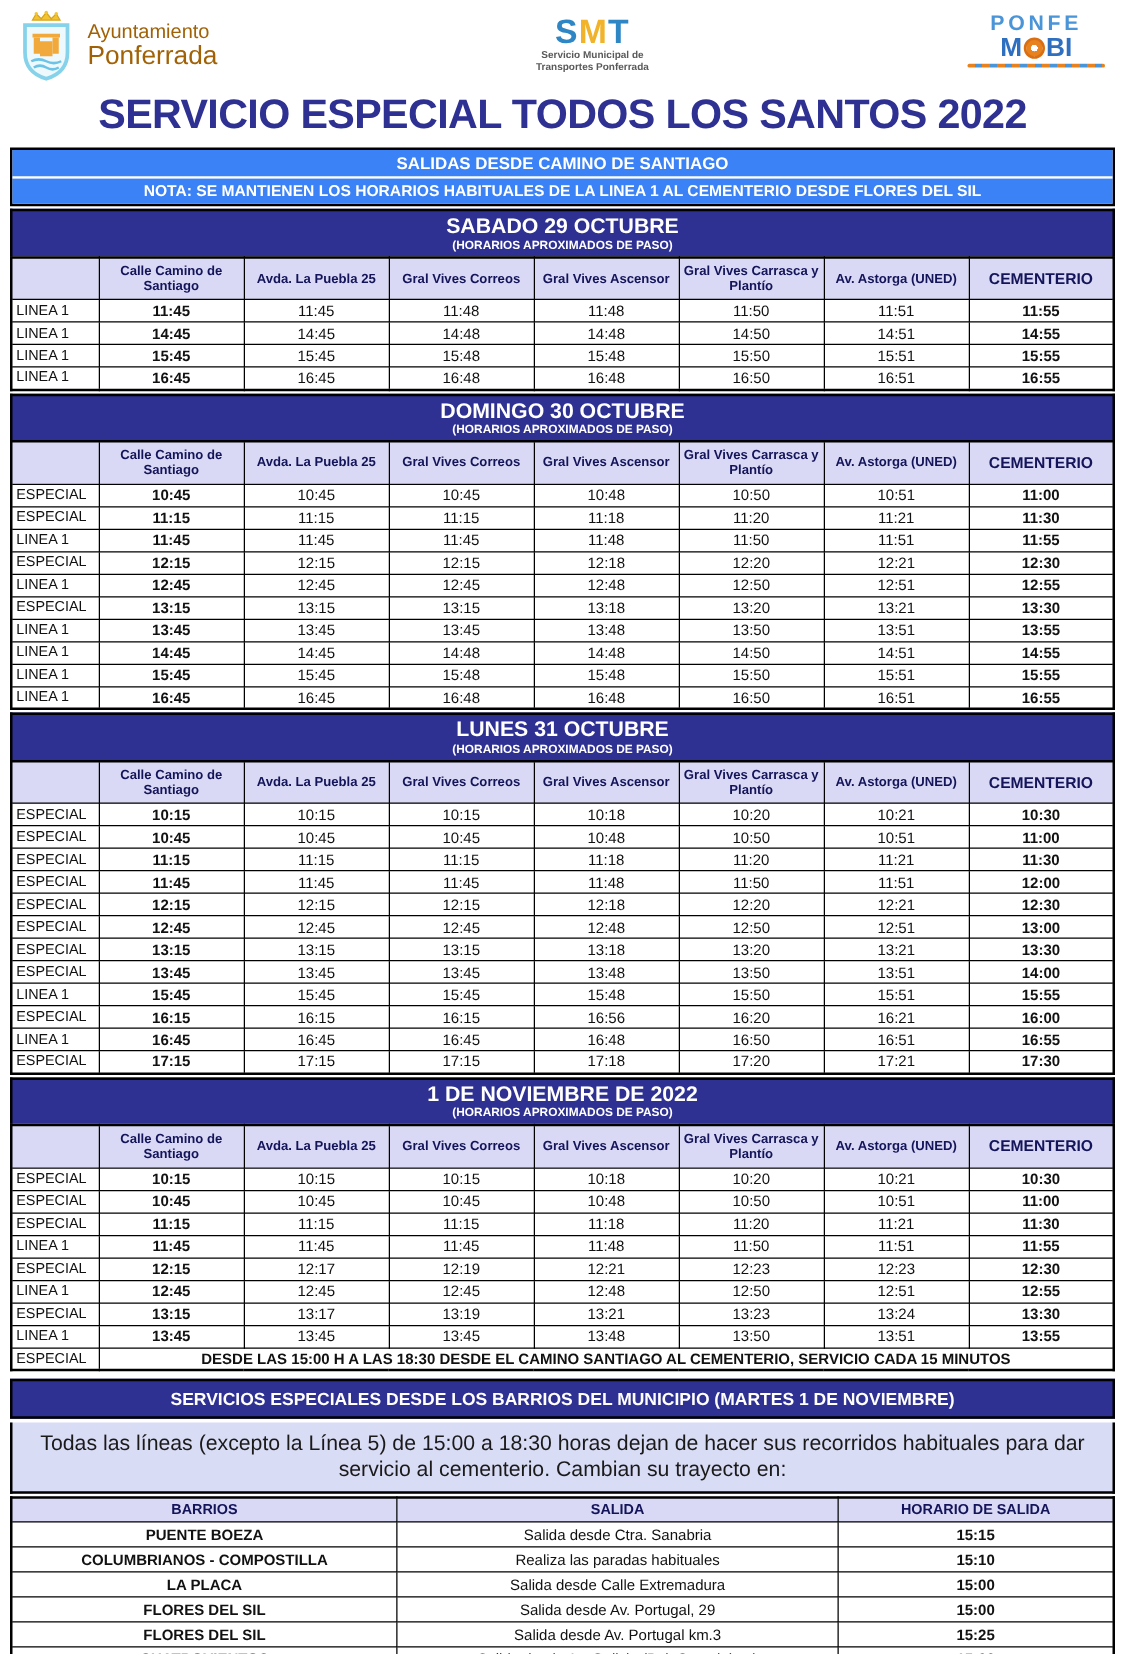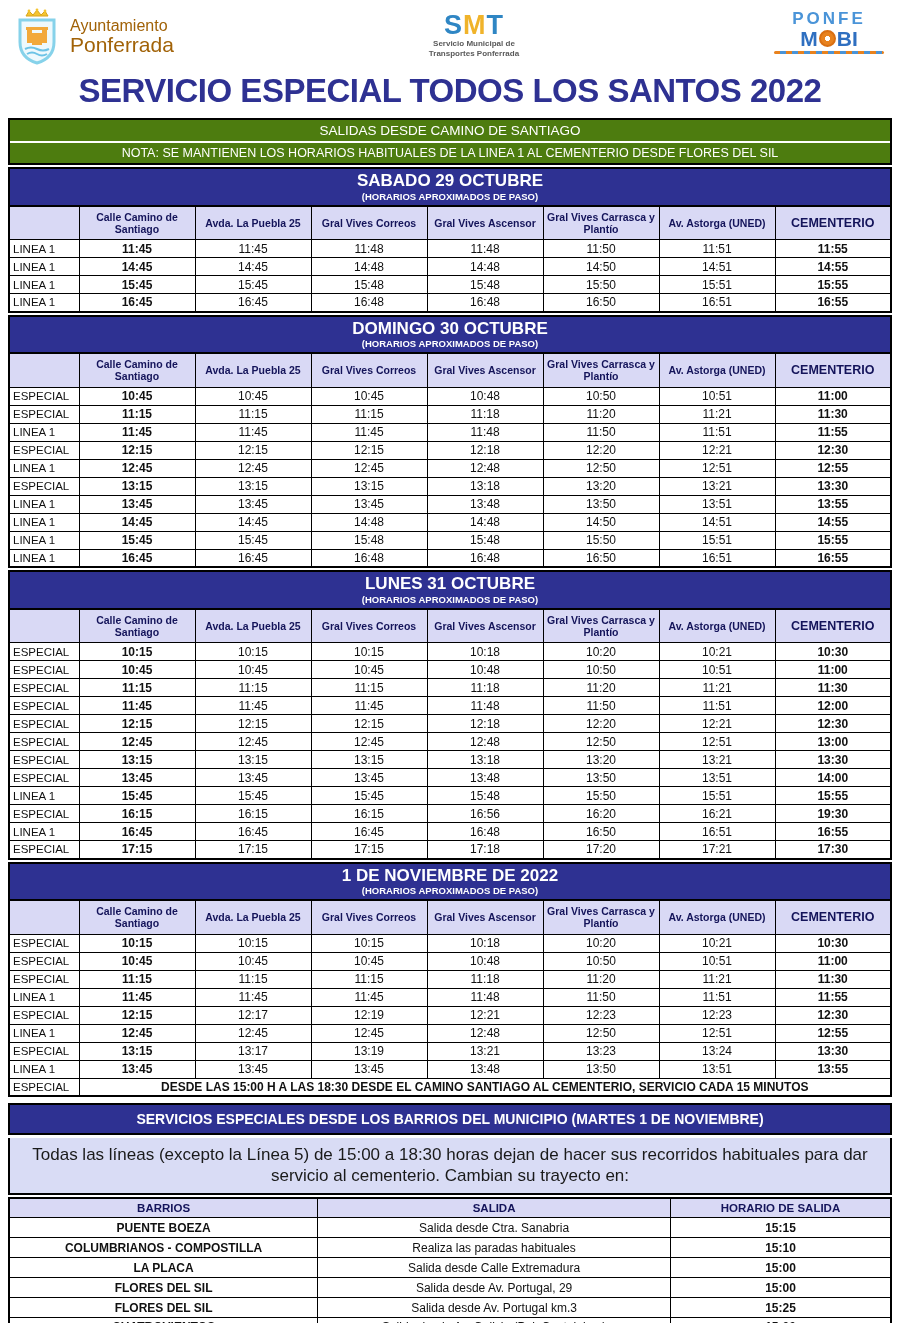--- a/index.html
+++ b/index.html
@@ -21,21 +21,21 @@
   .pmobi .l2 { font-size:21px; font-weight:bold; color:#2f6fc0; line-height:1.1; display:flex; align-items:center; justify-content:center; gap:1px; }
   .mobi-o { width:17px; height:17px; border-radius:50%; display:inline-block;
             background:radial-gradient(circle at 50% 50%, #fff 0 28%, #e8821e 30% 100%); border:2px solid #d96f12; }
   .pmobi .tagline { margin-top:1px; height:3px; background:repeating-linear-gradient(90deg,#e8821e 0 6px,#4a94d8 6px 12px); border-radius:2px; }
 
   
   h1.title { text-align:center; color:#2e3192; font-size:33px; font-weight:bold; letter-spacing:-0.5px; margin:4px 0 8px 0; }
 
   
   .banner { border:2px solid #000; }
-  .banner .bline { background:#4d7c0f; color:#fff; font-weight:normal; text-align:center; }
+  .banner .bline { background:#3b82f6; color:#fff; font-weight:bold; text-align:center; }
   .banner .bline.first { font-size:13.5px; padding:3px 0; border-bottom:2px solid #fff; }
   .banner .bline.second { font-size:12.5px; padding:3px 0; }
 
   
   .day-bar { background:#2e3192; color:#fff; text-align:center; border:2px solid #000; border-bottom:none; margin-top:2px; padding:2px 0 3px 0; }
   .day-bar .day-title { font-size:17px; font-weight:bold; line-height:1.15; }
   .day-bar .day-sub { font-size:9.5px; font-weight:bold; }
 
   table.sched { width:100%; border-collapse:collapse; table-layout:fixed; border:2px solid #000; }
   table.sched th, table.sched td { border:1px solid #000; }
@@ -425,21 +425,21 @@
             <td class="bold">15:55</td>
           </tr>
           <tr>
             <td class="lbl">ESPECIAL</td>
             <td class="bold">16:15</td>
             <td>16:15</td>
             <td>16:15</td>
             <td>16:56</td>
             <td>16:20</td>
             <td>16:21</td>
-            <td class="bold">19:30</td>
+            <td class="bold">16:00</td>
           </tr>
           <tr>
             <td class="lbl">LINEA 1</td>
             <td class="bold">16:45</td>
             <td>16:45</td>
             <td>16:45</td>
             <td>16:48</td>
             <td>16:50</td>
             <td>16:51</td>
             <td class="bold">16:55</td>

